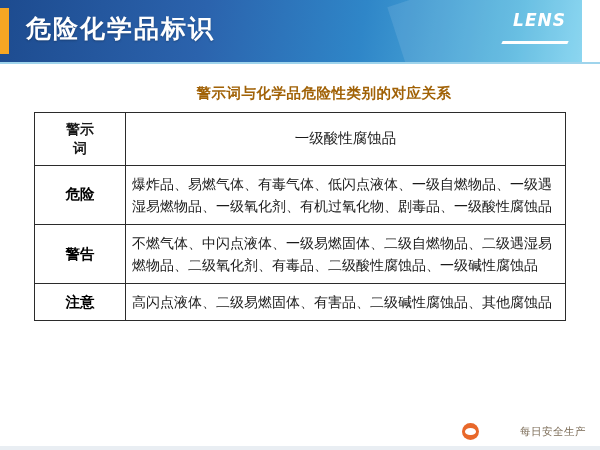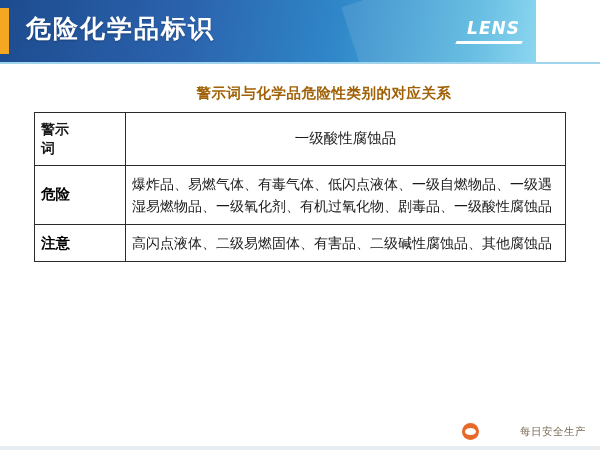--- a/index.html
+++ b/index.html
@@ -18,21 +18,21 @@
     width: 600px;
     height: 450px;
     background: #ffffff;
     box-sizing: border-box;
   }
   
   .header {
     position: absolute;
     left: 0;
     top: 0;
-    width: 536px;
+    width: 582px;
     height: 62px;
     background: linear-gradient(100deg, #1d4b8f 0%, #2b63ad 35%, #2f86c8 62%, #57b7df 88%, #7fd2ef 100%);
     overflow: hidden;
   }
   .header:after {
     content: "";
     position: absolute;
     right: -40px;
     top: -30px;
     width: 220px;
@@ -56,21 +56,21 @@
     color: #ffffff;
     font-size: 25px;
     font-weight: bold;
     letter-spacing: 2px;
     z-index: 3;
     text-shadow: 0 1px 2px rgba(0,0,0,0.25);
   }
   .header-logo {
     position: absolute;
     right: 16px;
-    top: 18px;
+    top: 10px;
     z-index: 4;
     color: #ffffff;
     font-size: 17px;
     font-style: italic;
     font-weight: bold;
     letter-spacing: 1px;
   }
   .header-logo-underline {
     position: absolute;
     right: 14px;
@@ -116,21 +116,21 @@
     width: 532px;
     table-layout: fixed;
   }
   table.main td {
     border: 1px solid #2b2b2b;
     vertical-align: middle;
     padding: 7px 6px;
   }
   .col-word {
     width: 78px;
-    text-align: left;
+    text-align: center;
   }
   .hdr-word {
     font-size: 14px;
     font-weight: bold;
     color: #1a1a1a;
     line-height: 1.35;
   }
   .hdr-cat {
     font-size: 14.5px;
     color: #1a1a1a;
@@ -216,20 +216,24 @@
             <div class="hdr-word">警示</div>
             <div class="hdr-word">词</div>
           </td>
           <td class="hdr-cat">一级酸性腐蚀品</td>
         </tr>
         <tr>
           <td class="col-word sig-word">危险</td>
           <td class="cat-text">爆炸品、易燃气体、有毒气体、低闪点液体、一级自燃物品、一级遇湿易燃物品、一级氧化剂、有机过氧化物、剧毒品、一级酸性腐蚀品</td>
         </tr>
         <tr>
+          <td class="col-word sig-word">警告</td>
+          <td class="cat-text">不燃气体、中闪点液体、一级易燃固体、二级自燃物品、二级遇湿易燃物品、二级氧化剂、有毒品、二级酸性腐蚀品、一级碱性腐蚀品</td>
+        </tr>
+        <tr>
           <td class="col-word sig-word">注意</td>
           <td class="cat-text">高闪点液体、二级易燃固体、有害品、二级碱性腐蚀品、其他腐蚀品</td>
         </tr>
       </tbody>
     </table>
   </div>
 
   <div class="footer-mark">
     <div class="wechat-badge"></div>
     <div class="footer-text">每日安全生产</div>

